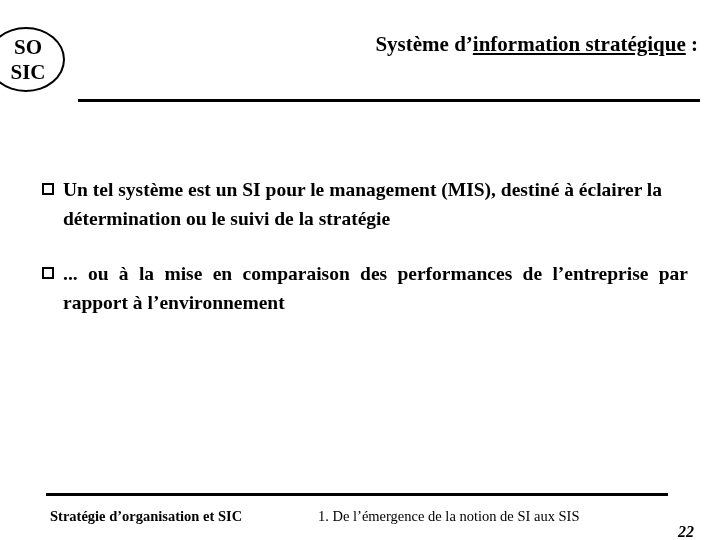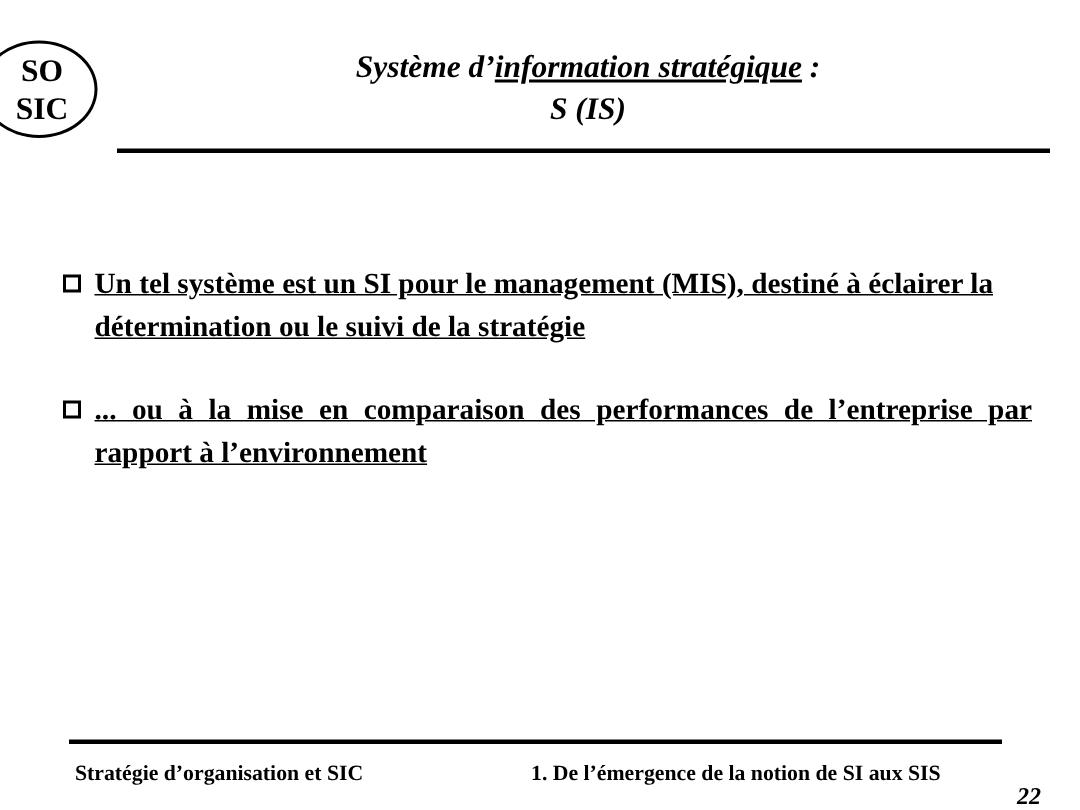--- a/index.html
+++ b/index.html
@@ -46,22 +46,21 @@
     letter-spacing: 0px;
   }
   .logo-line.top { top: 8px; }
   .logo-line.bottom { top: 33px; }
 
   .title-block {
     position: absolute;
     left: 86px;
     top: 30px;
     width: 612px;
-    text-align: center;
-    font-style: italic;
+    text-align: right;
   }
   .title-line {
     font-weight: bold;
     font-size: 21px;
     line-height: 28px;
     white-space: nowrap;
   }
   .title-underline {
     text-decoration: underline;
     text-underline-offset: 2px;
@@ -98,21 +97,20 @@
     box-sizing: border-box;
     margin-top: 8px;
     margin-right: 9px;
   }
   .bullet-text {
     flex: 1 1 auto;
     font-weight: bold;
     font-size: 19.5px;
     line-height: 29px;
     text-align: justify;
-    text-decoration: underline;
   }
   .bullet-text.no-justify { text-align: left; }
 
   
   .footer-rule {
     position: absolute;
     left: 46px;
     top: 493px;
     width: 622px;
     height: 3px;
@@ -131,25 +129,24 @@
     top: 0;
     font-weight: bold;
     font-size: 14.5px;
     line-height: 20px;
     white-space: nowrap;
   }
   .footer-center {
     position: absolute;
     left: 318px;
     top: 0;
-    font-weight: bold;
+    font-weight: normal;
     font-size: 14.5px;
     line-height: 20px;
     white-space: nowrap;
-    margin-left: 36px;
   }
   .footer-page {
     position: absolute;
     left: 678px;
     top: 16px;
     font-weight: bold;
     font-size: 16px;
     line-height: 20px;
     white-space: nowrap;
     font-style: italic;
@@ -160,21 +157,20 @@
 
 <div class="header">
 
   <div class="logo">
     <div class="logo-line top">SO</div>
     <div class="logo-line bottom">SIC</div>
   </div>
 
   <div class="title-block">
     <div class="title-line"><span>Système d’</span><span class="title-underline">information stratégique</span><span> :</span></div>
-    <div class="title-line">S (IS)</div>
   </div>
 
   <div class="header-rule"></div>
 </div>
 
 <div class="content">
 
   <div class="bullet-row">
     <span class="bullet-marker"></span>
     <span class="bullet-text no-justify">Un tel système est un SI pour le management (MIS), destiné à éclairer la détermination ou le suivi de la stratégie</span>

